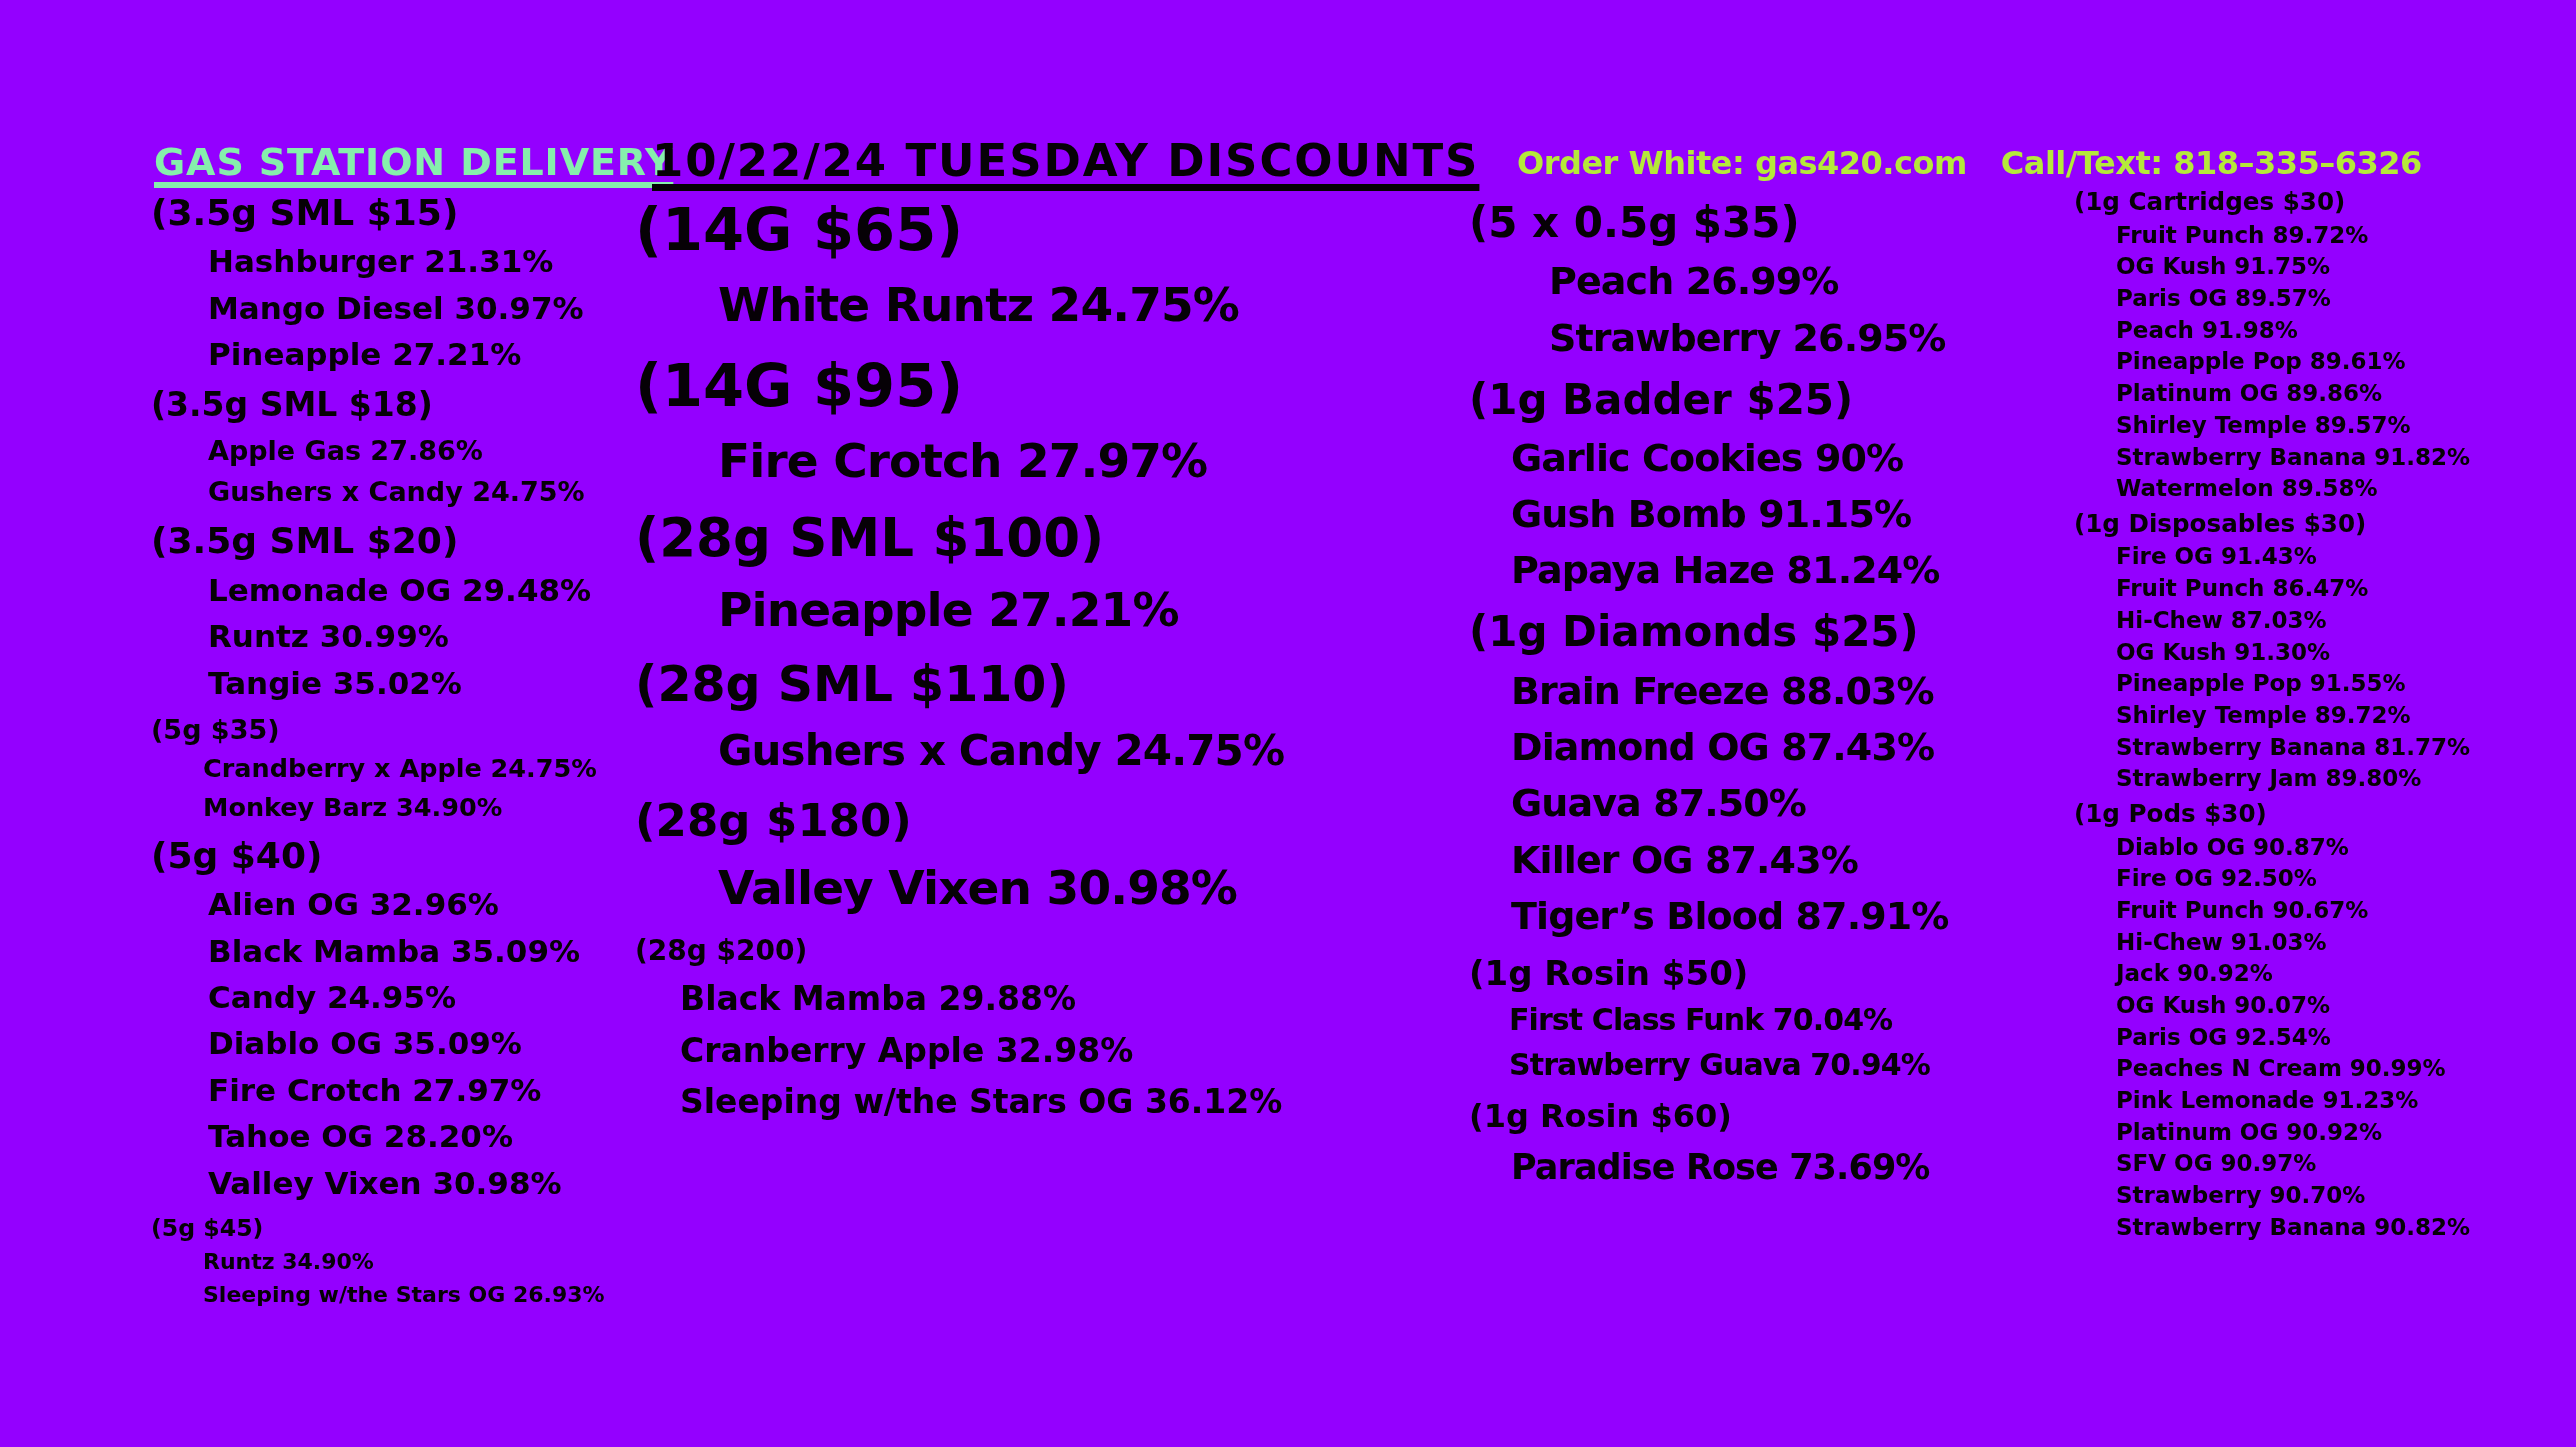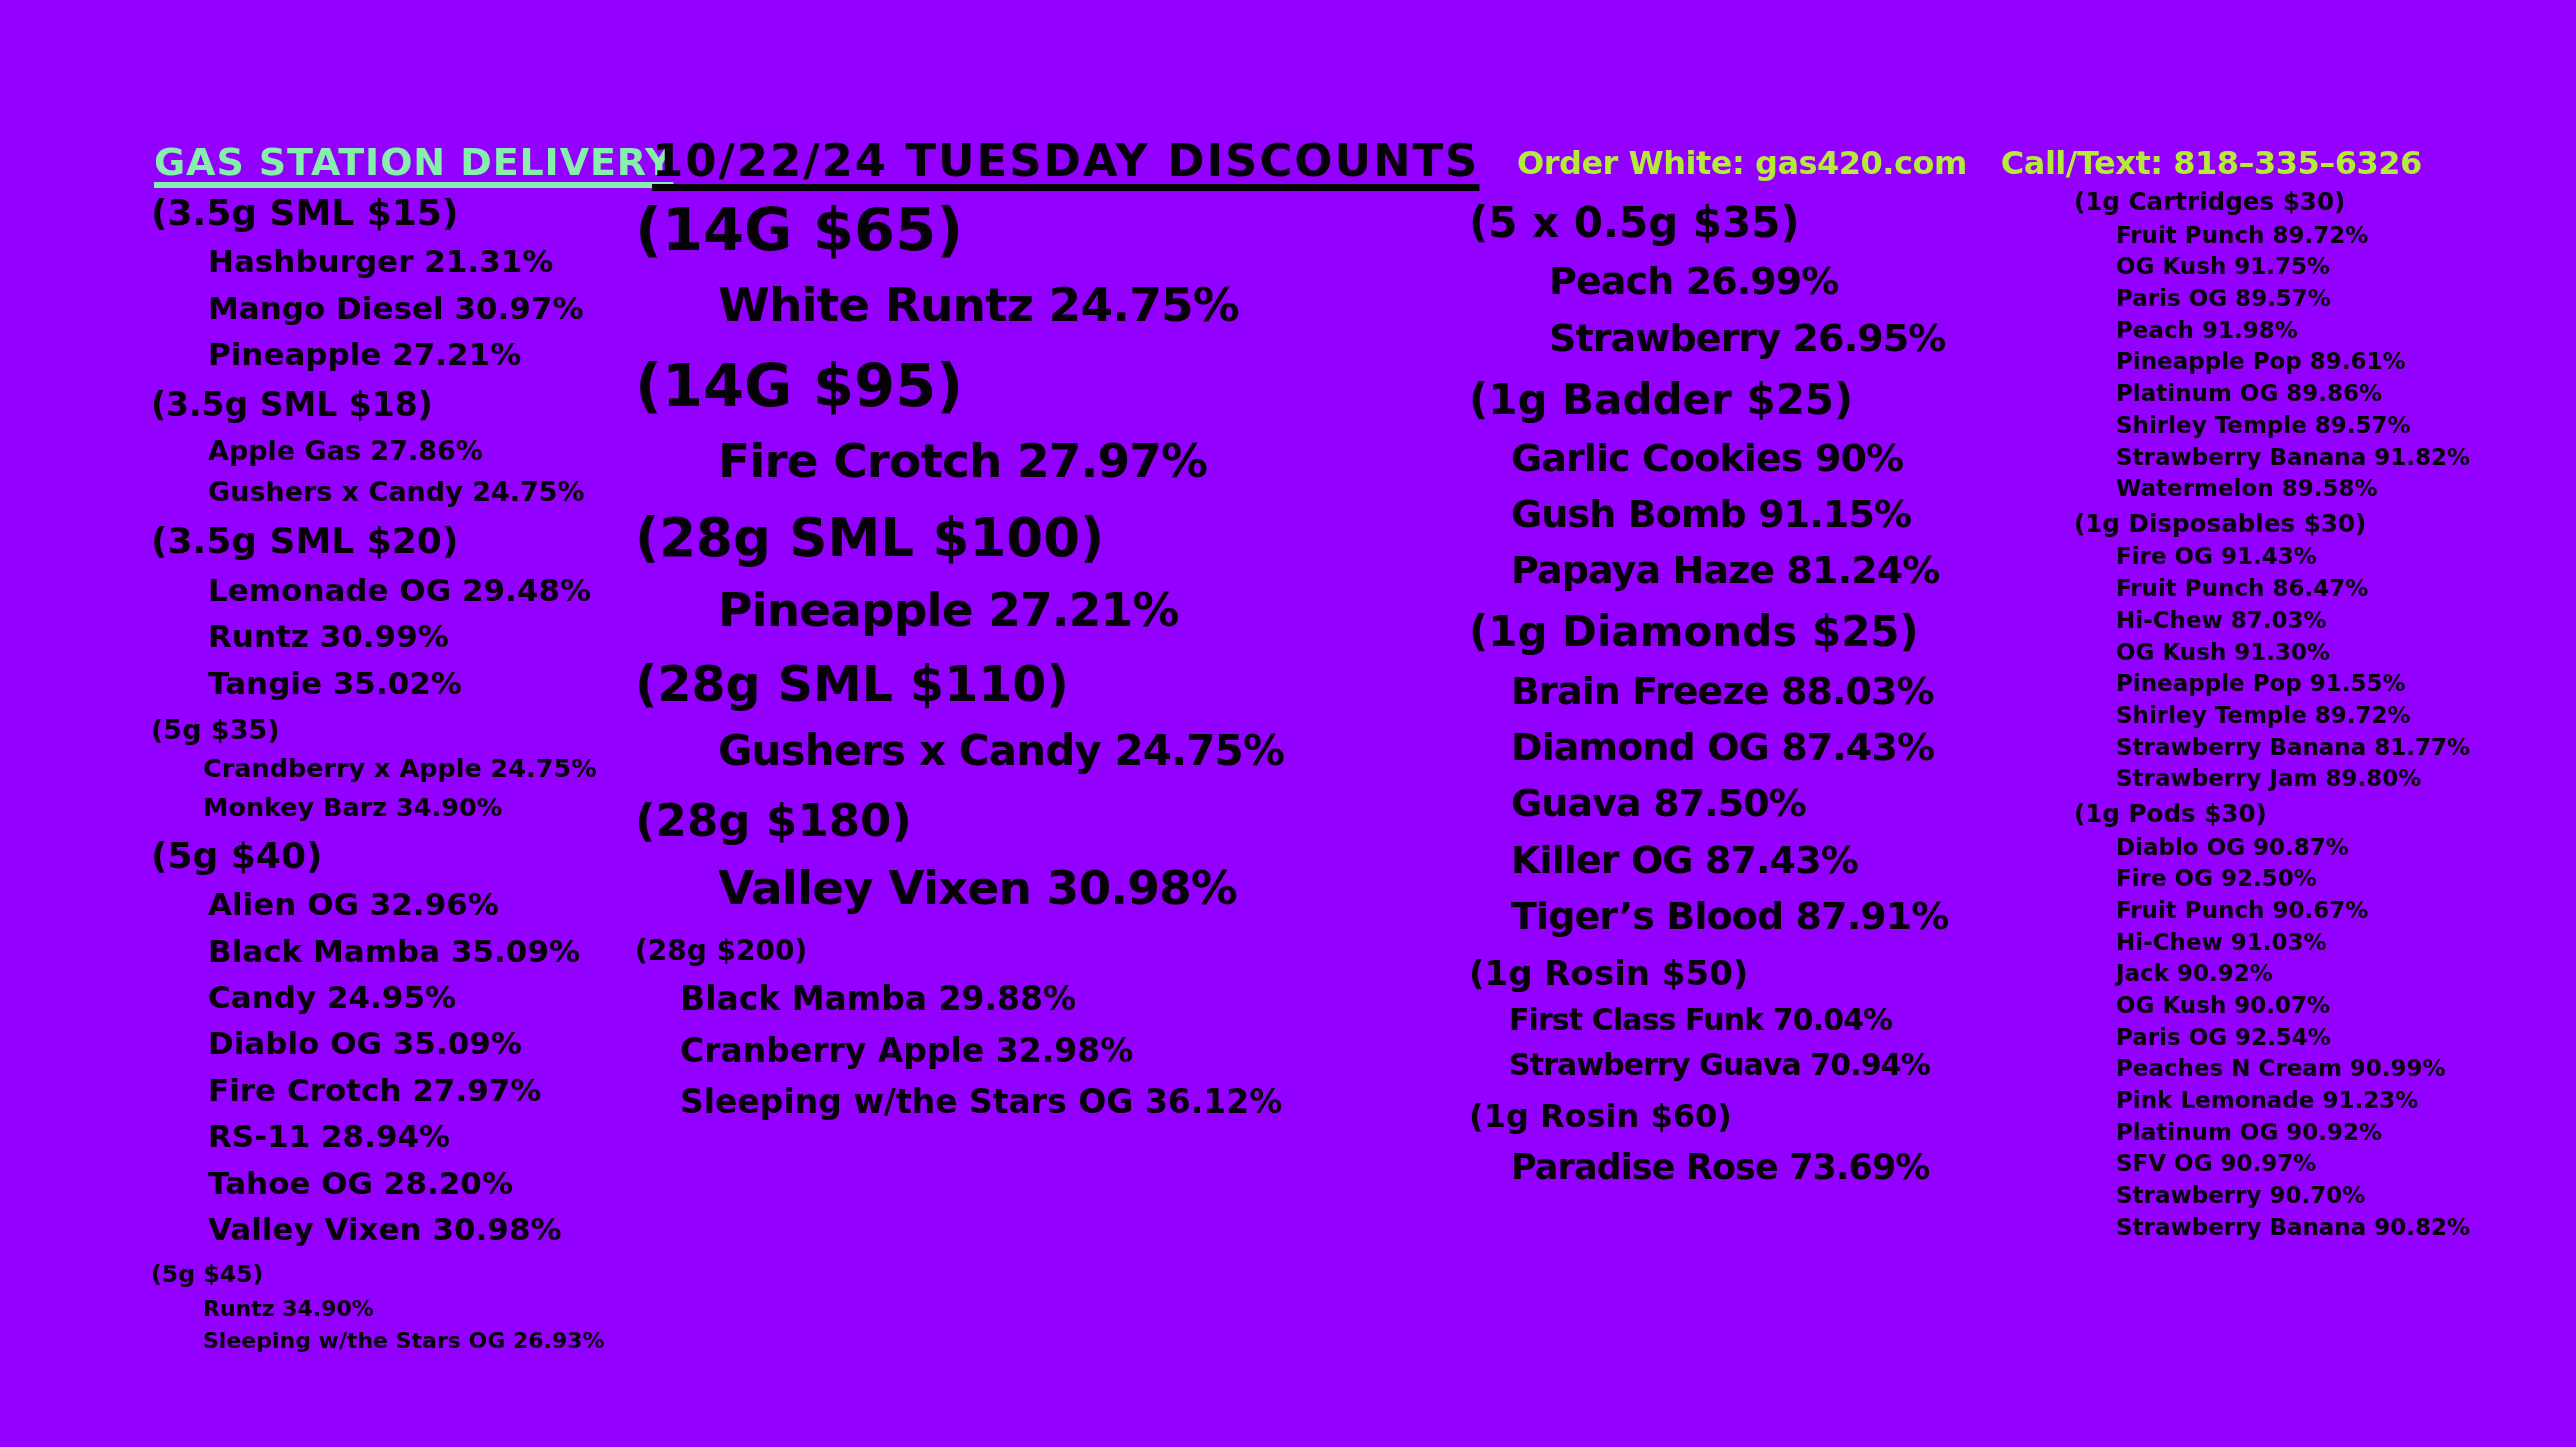--- a/index.html
+++ b/index.html
@@ -111,21 +111,20 @@
       <div class="menu-item">Crandberry x Apple 24.75%</div>
       <div class="menu-item">Monkey Barz 34.90%</div>
     </div>
     <div class="section">
       <div class="sec-header">(5g $40)</div>
       <div class="menu-item">Alien OG 32.96%</div>
       <div class="menu-item">Black Mamba 35.09%</div>
       <div class="menu-item">Candy 24.95%</div>
       <div class="menu-item">Diablo OG 35.09%</div>
       <div class="menu-item">Fire Crotch 27.97%</div>
-      <div class="menu-item">RS-11 28.94%</div>
       <div class="menu-item">Tahoe OG 28.20%</div>
       <div class="menu-item">Valley Vixen 30.98%</div>
     </div>
     <div class="section">
       <div class="sec-header">(5g $45)</div>
       <div class="menu-item">Runtz 34.90%</div>
       <div class="menu-item">Sleeping w/the Stars OG 26.93%</div>
     </div>
   </div>
 <div class="col" id="col1">

